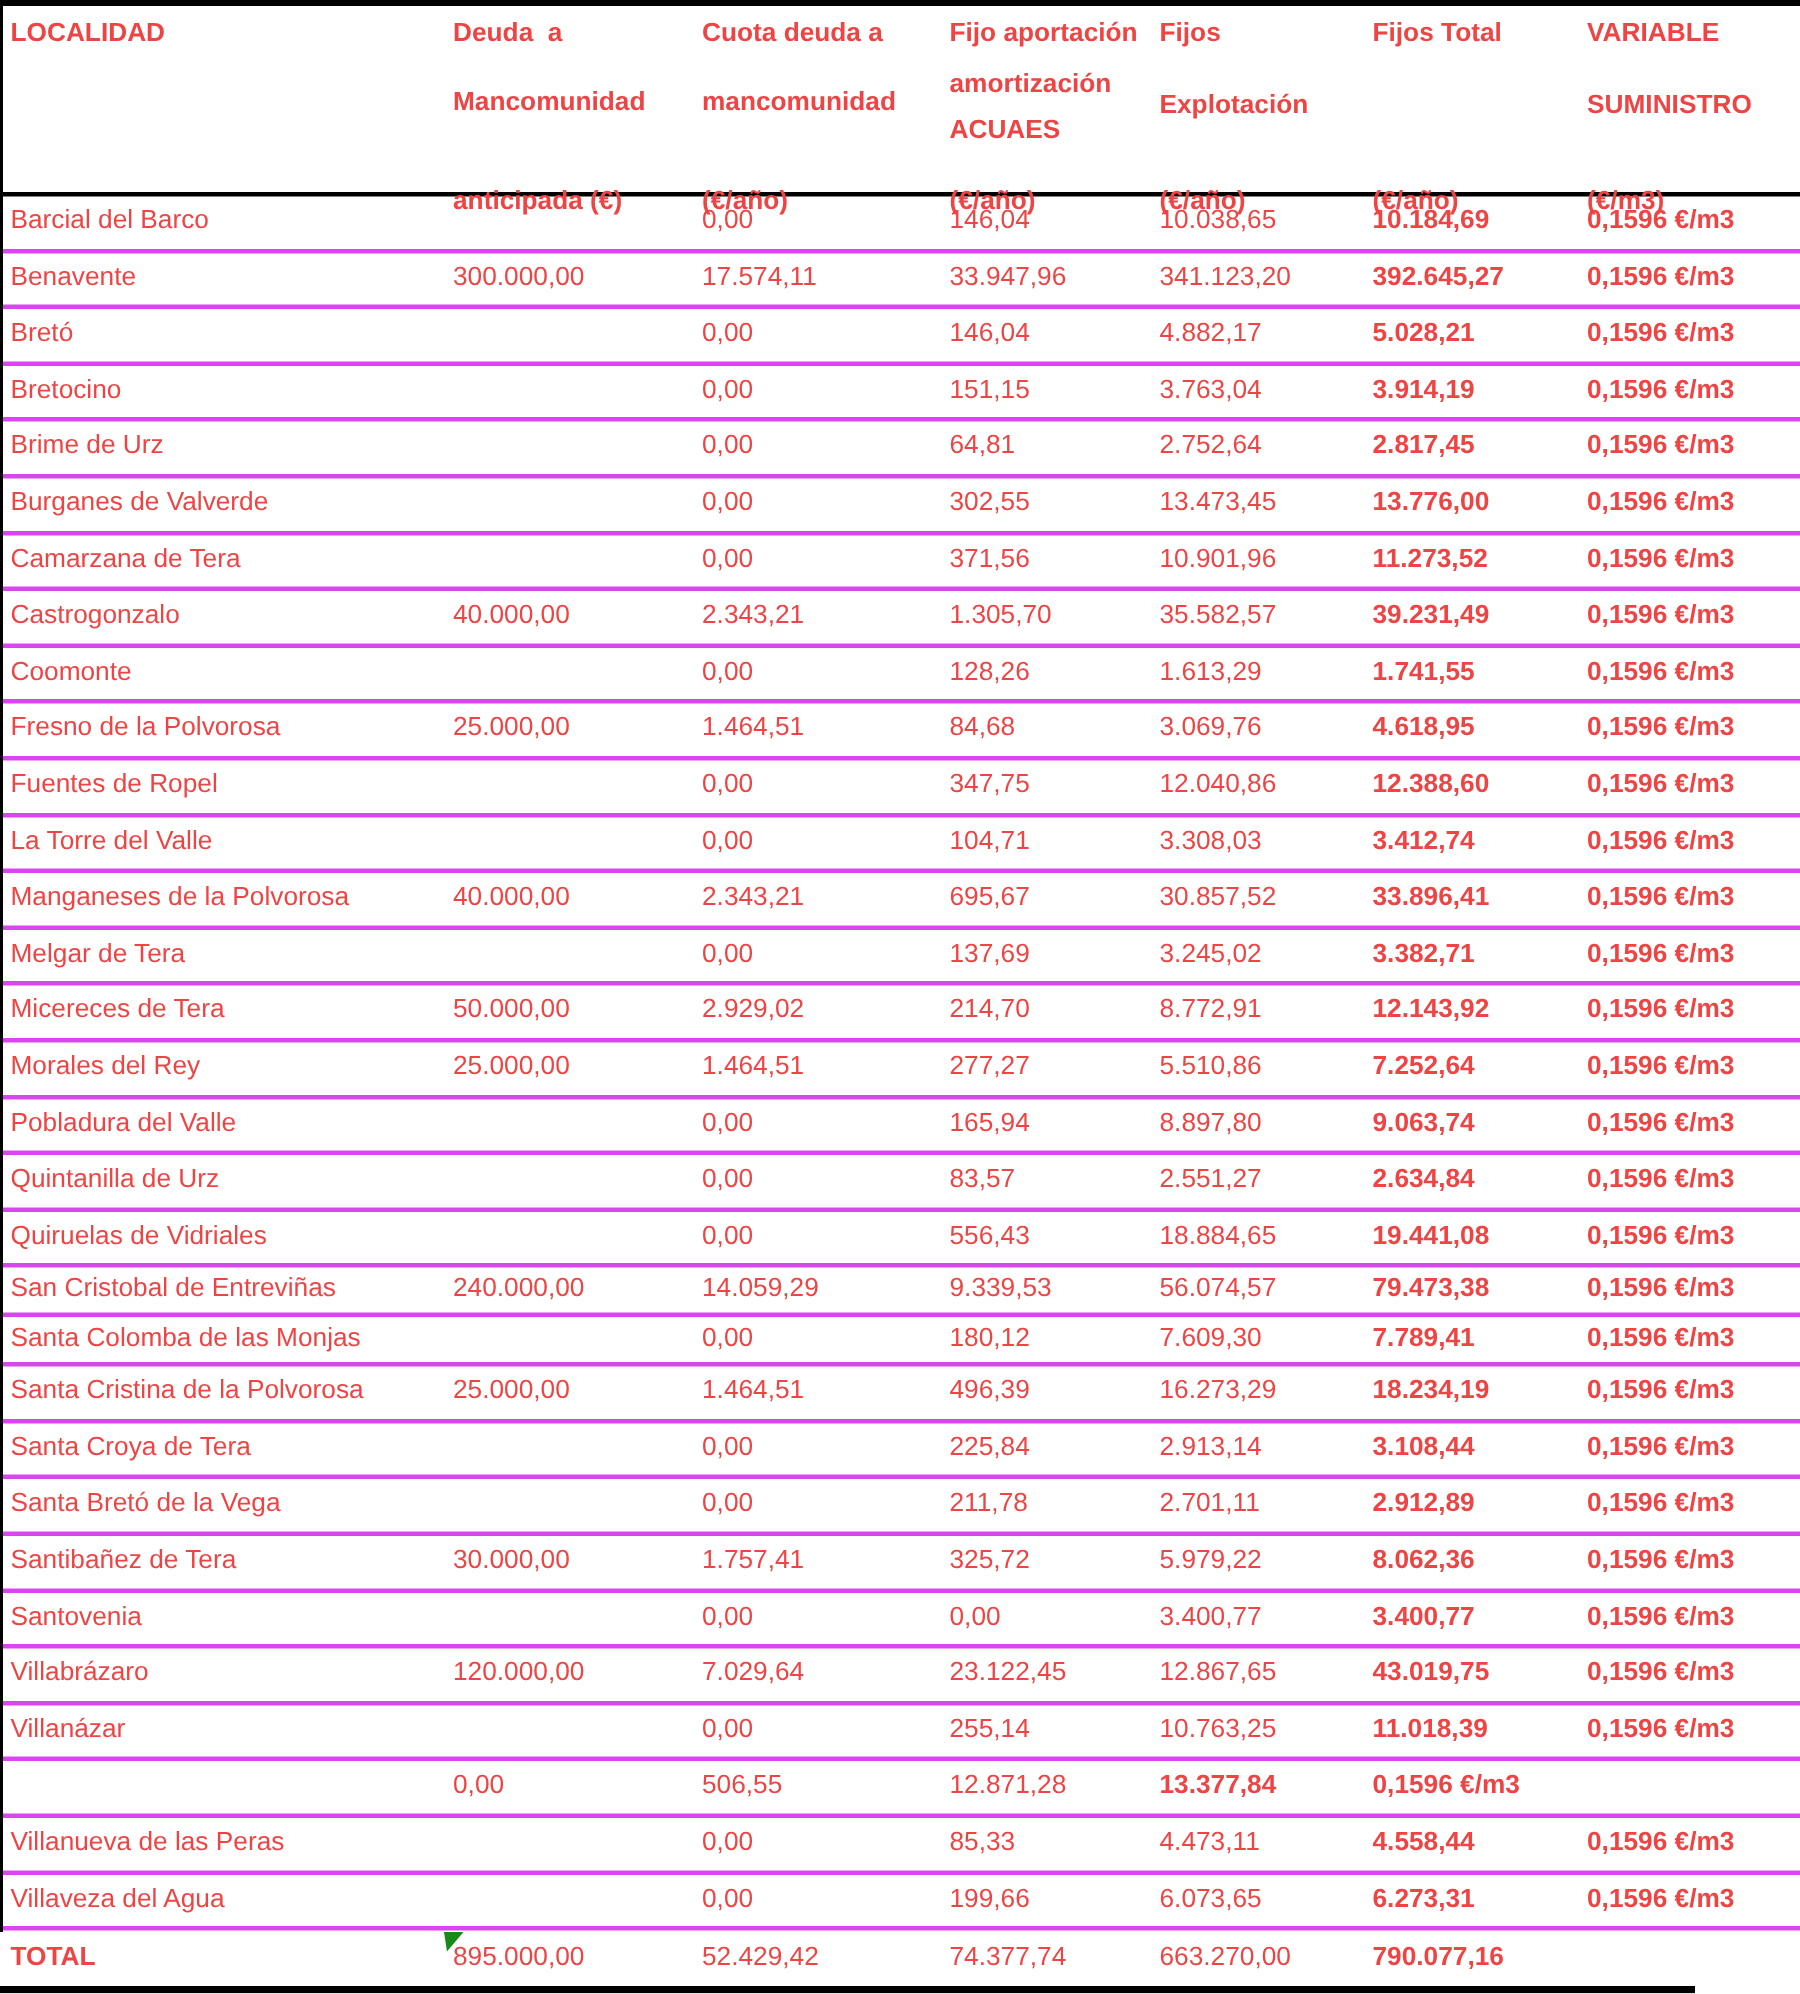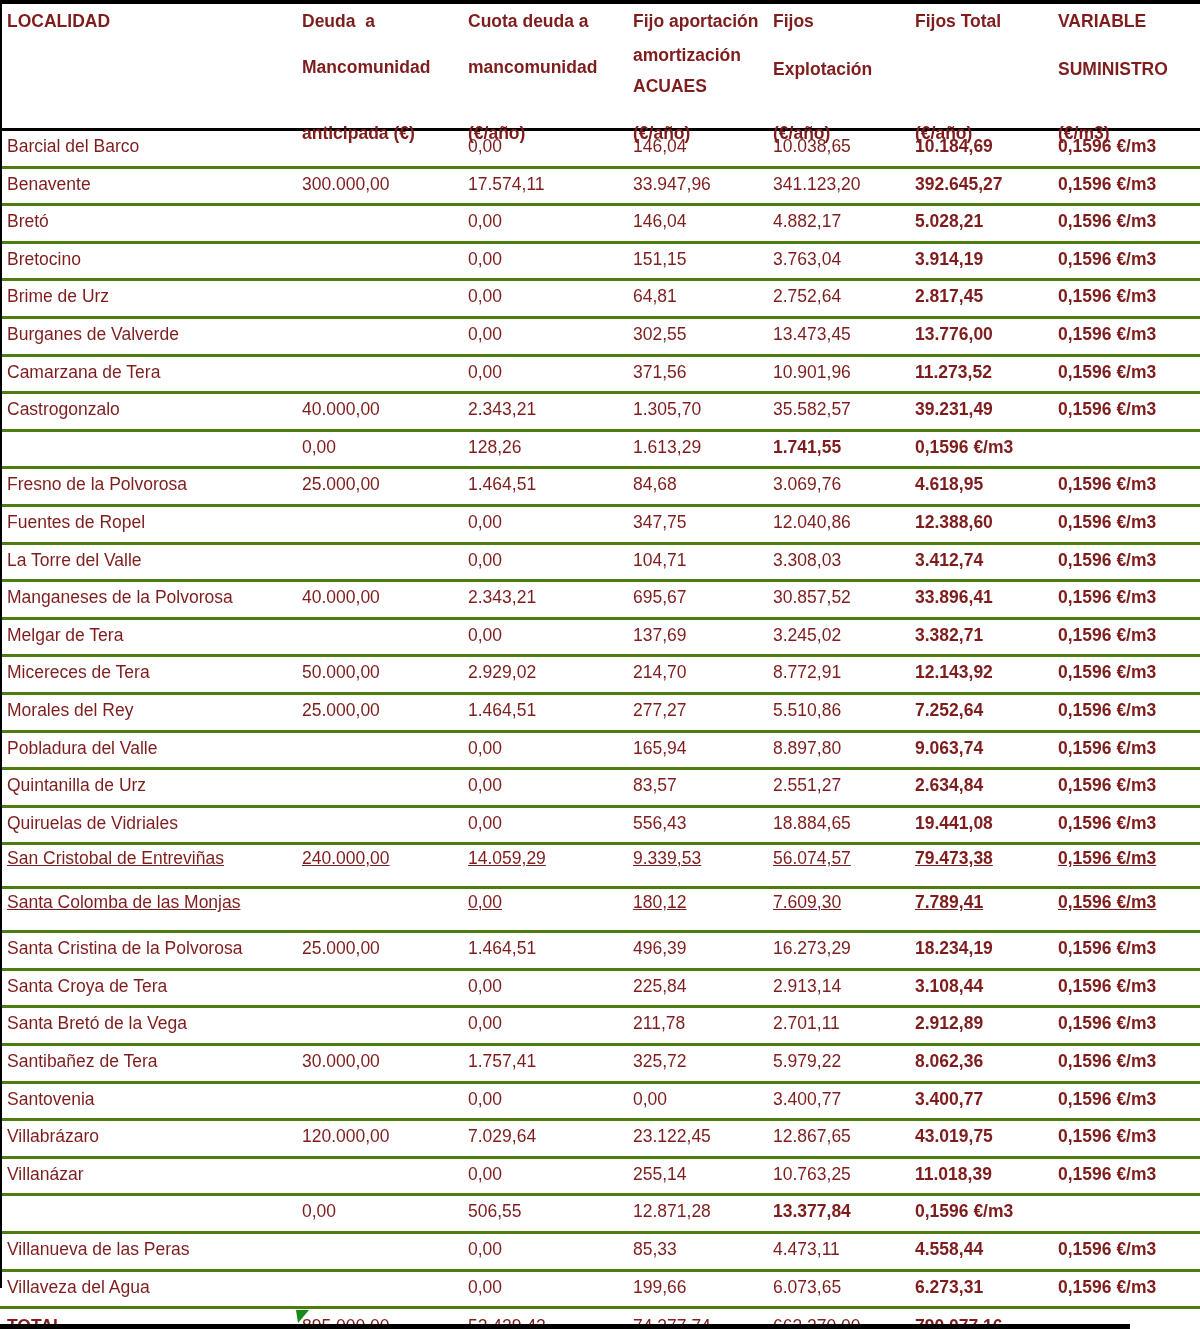--- a/index.html
+++ b/index.html
@@ -1,19 +1,19 @@
 <!DOCTYPE html>
 <html><head>
 <meta charset="utf-8">
 <style>
   html,body{margin:0;padding:0;background:#fff;}
   .page{
     position:relative;
     width:1200px;height:1329px;
-    background:#fff;color:#7f1d1d;
+    background:#fff;color:#ef4444;
     font-family:"Liberation Sans","DejaVu Sans",sans-serif;
     font-size:17.5px;
     overflow:hidden;
   }
   .top-border{position:absolute;top:0;left:0;width:1200px;height:4px;background:#000;}
   .left-border{position:absolute;top:3px;left:0;width:2px;height:1285px;background:#000;}
   .bottom-border{position:absolute;bottom:0;left:0;width:1130px;height:5px;background:#000;}
 
   .grid{
     display:grid;
@@ -25,24 +25,24 @@
     border-bottom:3px solid #000;
     box-sizing:border-box;
     font-weight:bold;
   }
   .hcell{position:relative;}
   .hl{position:absolute;left:7px;white-space:pre;line-height:19px;}
   .t10{top:12px}.t44{top:46px}.t57{top:58px}.t59{top:60px}.t75{top:77px}.t106{top:124px}
 
   .row{
     height:37.6px;
-    border-bottom:3px solid #4d7c0f;
+    border-bottom:3px solid #d946ef;
     box-sizing:border-box;
   }
-  .row.compact{height:44px;text-decoration:underline;}
+  .row.compact{height:33px;}
   .cell{
     padding:5px 2px 0 7px;
     box-sizing:border-box;
     white-space:pre;
     overflow:hidden;
   }
   .row.compact .cell{padding-top:3px;}
   .cell.b{font-weight:bold;}
 
   .total-row{
@@ -168,20 +168,21 @@
       <div class="grid row">
         <div class="cell">Castrogonzalo</div>
         <div class="cell">40.000,00</div>
         <div class="cell">2.343,21</div>
         <div class="cell">1.305,70</div>
         <div class="cell">35.582,57</div>
         <div class="cell b">39.231,49</div>
         <div class="cell b">0,1596 €/m3</div>
       </div>
       <div class="grid row">
+        <div class="cell">Coomonte</div>
         <div class="cell"></div>
         <div class="cell">0,00</div>
         <div class="cell">128,26</div>
         <div class="cell">1.613,29</div>
         <div class="cell b">1.741,55</div>
         <div class="cell b">0,1596 €/m3</div>
       </div>
       <div class="grid row">
         <div class="cell">Fresno de la Polvorosa</div>
         <div class="cell">25.000,00</div>

